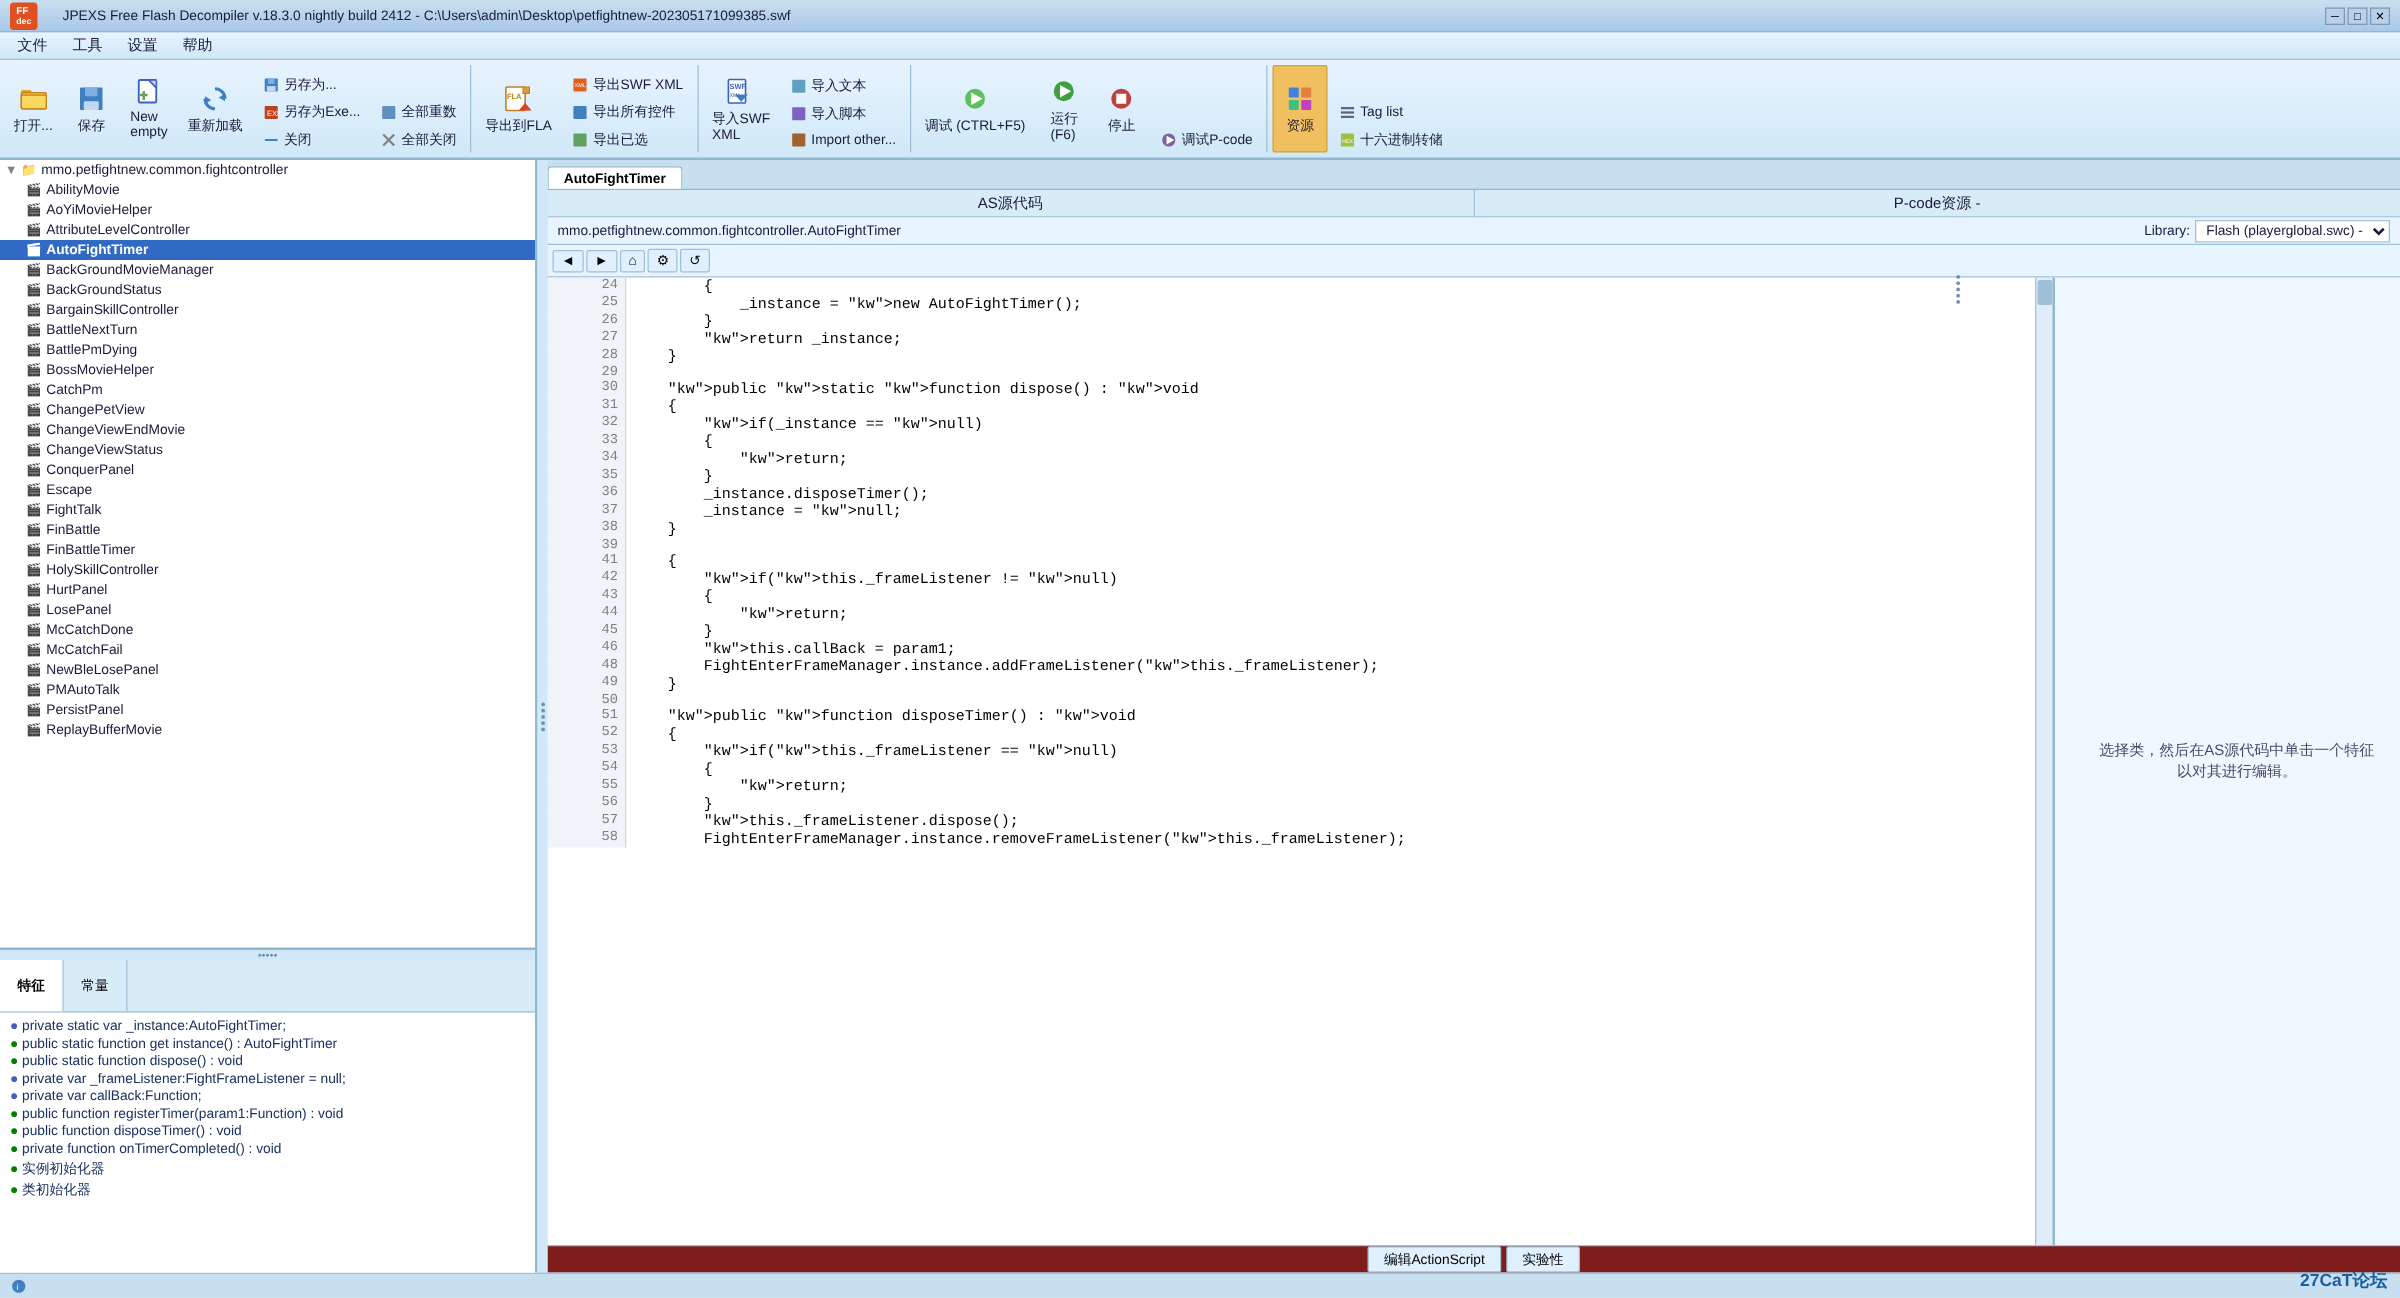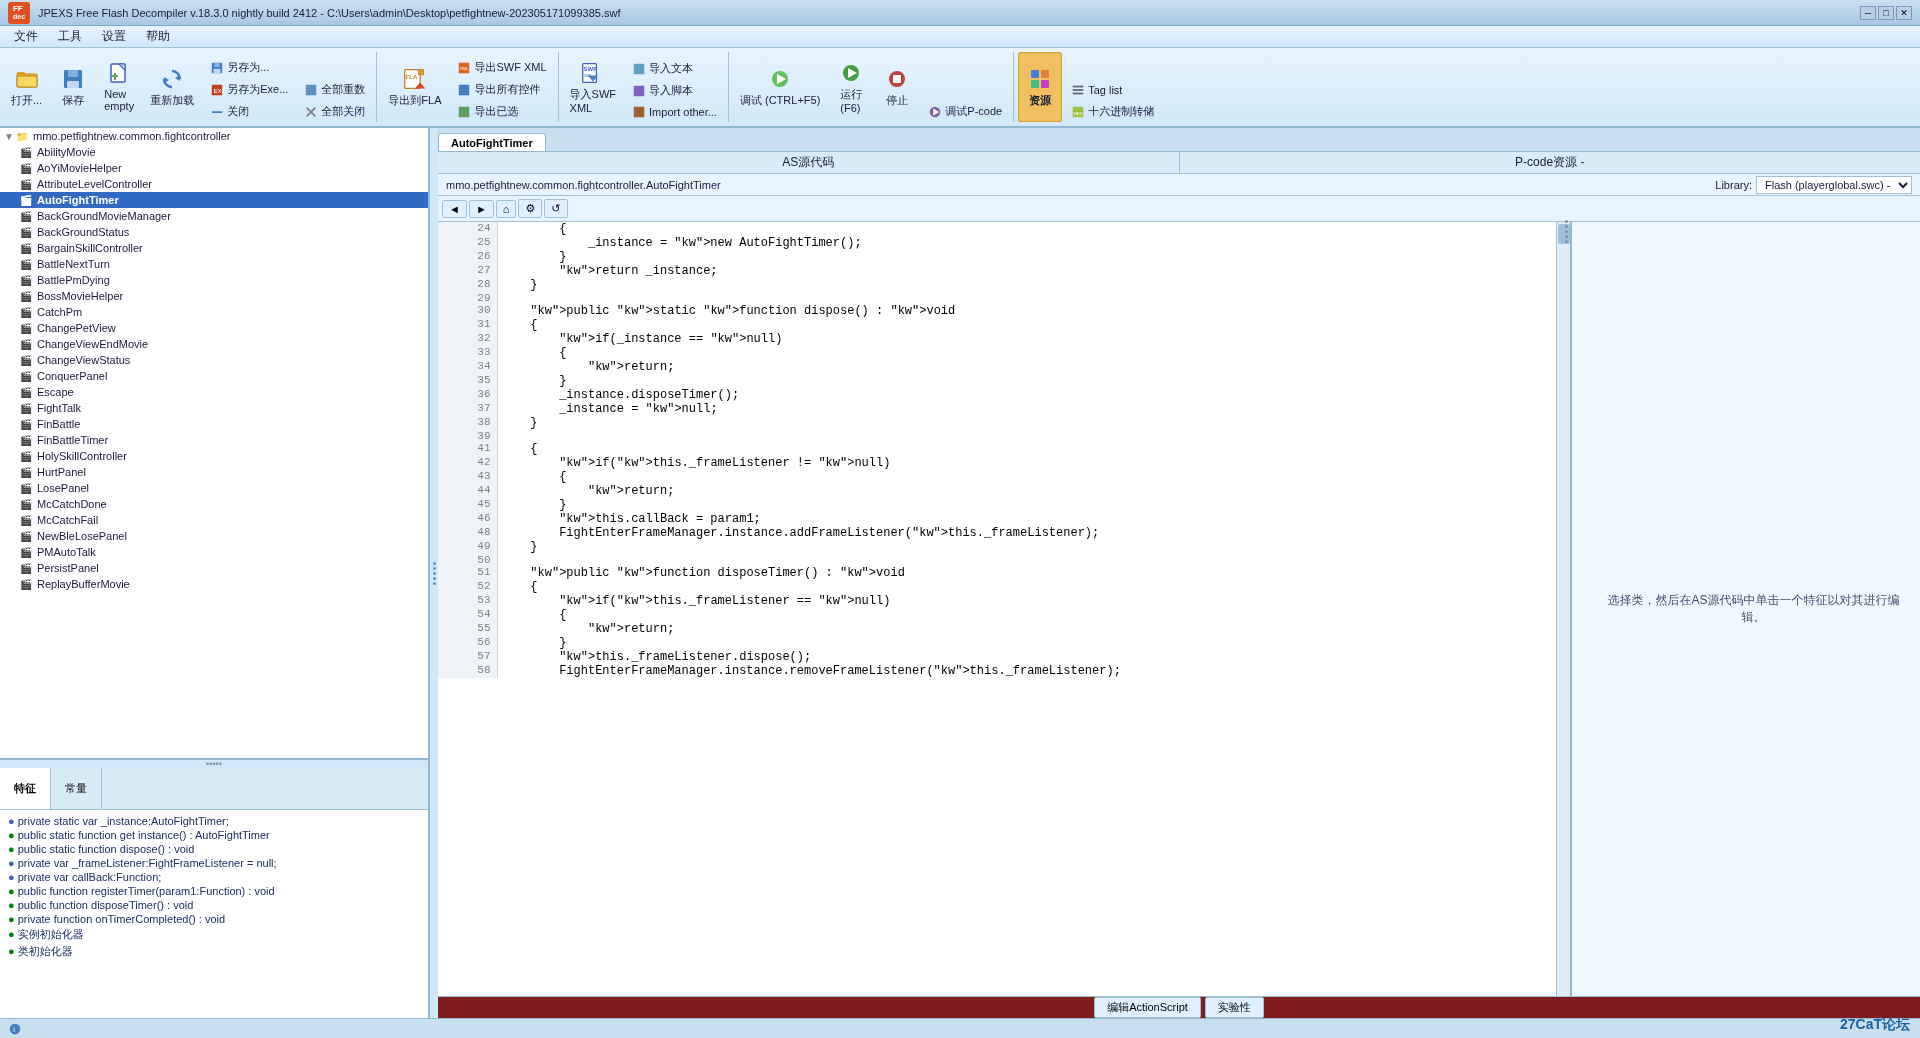--- a/index.html
+++ b/index.html
@@ -14,21 +14,21 @@
       padding: 0 8px;
       border-bottom: 1px solid #7aaac8;
       user-select: none;
     }
     #title-bar .logo {
       width: 22px; height: 22px;
       background: #e05020;
       border-radius: 3px;
       display: flex; align-items: center; justify-content: center;
       color: white; font-size: 9px; font-weight: bold;
-      margin-right: 8px;
+      margin-right: 20px;
     }
     #title-bar .title-text {
       font-size: 11px; color: #1a1a3a; flex: 1;
     }
     #title-bar .win-controls {
       display: flex; gap: 2px;
     }
     #title-bar .win-btn {
       width: 16px; height: 14px;
       background: #b8d0e8;
@@ -110,21 +110,20 @@
       display: flex;
       flex-direction: column;
       justify-content: flex-end;
       gap: 1px;
     }
 
     
     .toolbar-btn.active {
       background: #f0c060;
       border-color: #d0a030;
-      font-weight: bold;
     }
 
     
     #main {
       display: flex;
       height: calc(1038px - 26px - 22px - 80px - 20px);
     }
 
     
     #left-panel {
@@ -282,21 +281,21 @@
       padding: 0 4px;
       white-space: pre;
       vertical-align: top;
       font-size: 12px;
     }
     .code-line-content.highlighted { background: #ffcccc; }
     .num { color: #c06000; }
 
     
     #p-code-panel {
-      width: 350px;
+      width: 278px;
       background: #f0f8ff;
       border-left: 2px solid #90b8d0;
       display: flex;
       flex-direction: column;
       padding-left: 15px;
     }
 
     
     #bottom-bar {
       height: 20px;

